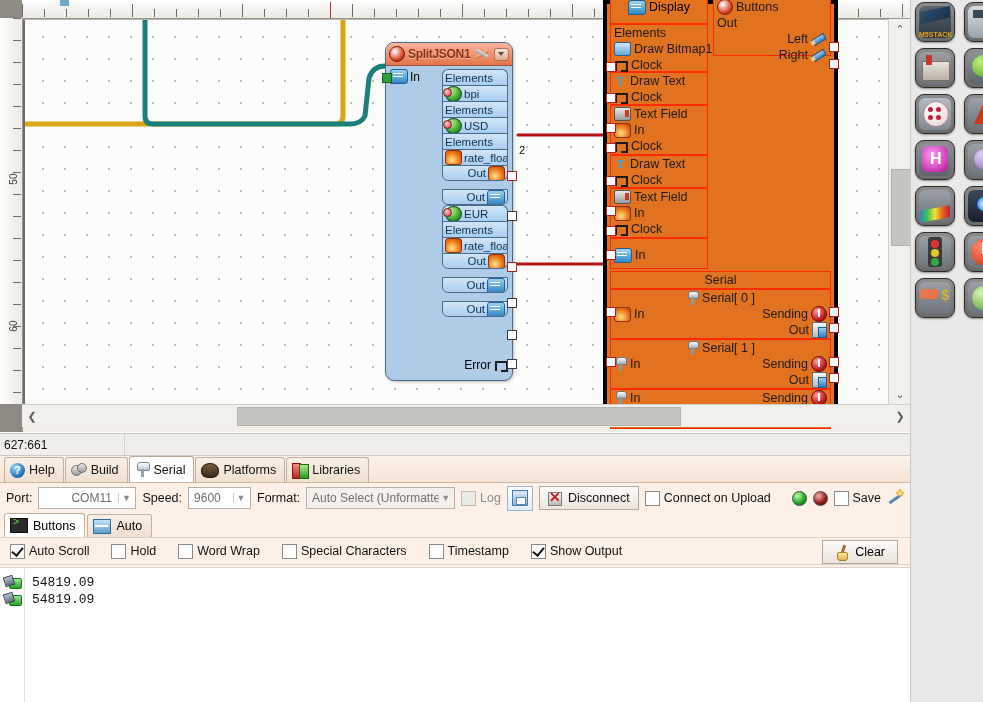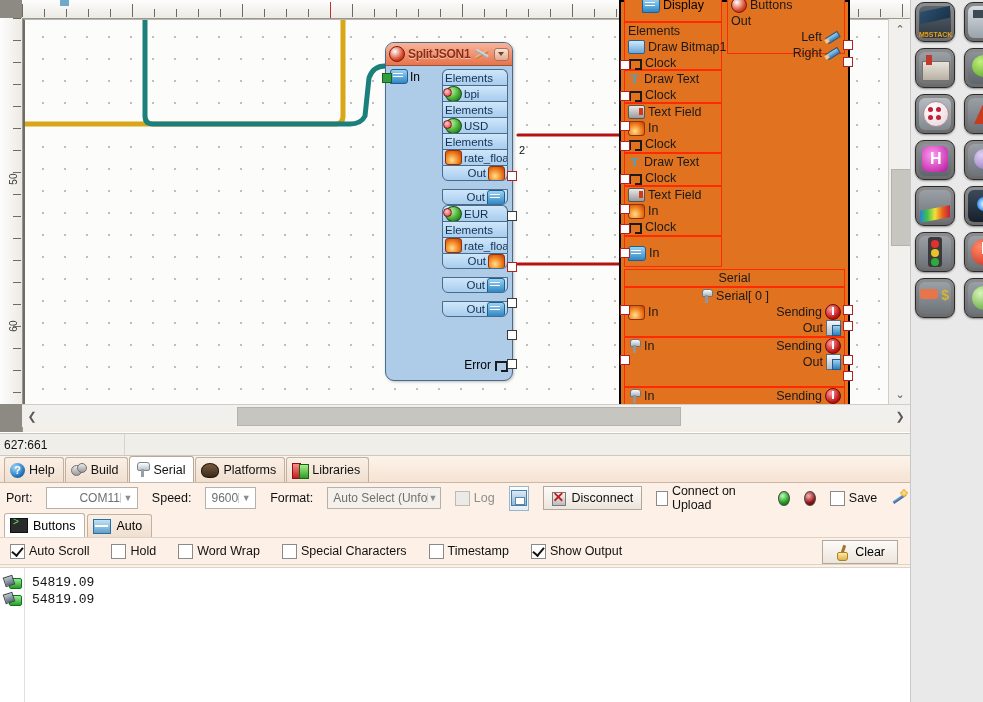--- a/index.html
+++ b/index.html
@@ -66,21 +66,21 @@
 
   .rows{position:absolute;left:56px;top:26px;width:66px;}
   .rw{box-sizing:border-box;height:16px;background:linear-gradient(#cfe6fa,#a8cdee);border:1px solid #4a6a8a;border-bottom:none;display:flex;align-items:center;padding:0 2px;gap:2px;font-size:11.5px;color:#10314f;white-space:nowrap;overflow:hidden;}
   .rw.r-top{border-radius:6px 6px 0 0;}
   .rw.r-bot{border-radius:0 0 6px 6px;border-bottom:1px solid #4a6a8a;}
   .rw.outrow{justify-content:flex-end;}
   .node-err{position:absolute;right:4px;bottom:8px;display:flex;align-items:center;gap:3px;font-size:12px;text-align:right;}
   .wlabel{position:absolute;font-size:11px;color:#111;}
 
   
-  .opanel{position:absolute;left:619px;top:0px;width:227px;height:412px;background:#e1721f;border:2px solid #000000;}
+  .opanel{position:absolute;left:603px;top:0px;width:227px;height:412px;background:#e1721f;border:4px solid #000000;}
   .ogroup{position:absolute;box-sizing:border-box;border:1.5px solid #ff2a00;background:#e1721f;}
   .orow{box-sizing:border-box;height:16px;display:flex;align-items:center;gap:3px;padding:0 3px;font-size:12.5px;color:#1a1a1a;white-space:nowrap;}
   .orow.right{justify-content:flex-end;}
   .ic-bitmap{width:15px;height:12px;background:linear-gradient(#cfe8fb,#6aa8d8);border:1px solid #2c5f8e;border-radius:2px;}
   .ic-textT{width:13px;height:13px;position:relative;color:#3aa6e0;font-weight:bold;font-size:12px;line-height:13px;text-align:center;font-family:"Liberation Serif",serif;}
   .ic-field{width:15px;height:12px;background:linear-gradient(#e9e9e9,#9a9a9a);border:1px solid #555;border-radius:2px;position:relative;}
   .ic-field:after{content:"";position:absolute;right:1px;top:2px;width:4px;height:7px;background:#d03a1c;}
   .ic-serial{width:13px;height:14px;position:relative;}
   .ic-serial:before{content:"";position:absolute;left:2px;top:0;width:9px;height:6px;border-radius:3px 3px 1px 1px;background:linear-gradient(#fbfbfb,#a9b4bd);border:1px solid #6d757c;}
   .ic-serial:after{content:"";position:absolute;left:5px;top:6px;width:3px;height:8px;background:#8e979e;}
@@ -110,21 +110,21 @@
   .ic-build:before{left:0;top:2px;width:9px;height:9px;}
   .ic-build:after{left:6px;top:0px;width:8px;height:8px;}
   .ic-serialtab{width:15px;height:15px;position:relative;}
   .ic-serialtab:before{content:"";position:absolute;left:2px;top:0;width:11px;height:7px;border-radius:3px 3px 2px 2px;background:linear-gradient(#fff,#b8c2ca);border:1px solid #7d858c;}
   .ic-serialtab:after{content:"";position:absolute;left:6px;top:7px;width:3px;height:8px;background:#96a0a8;}
   .ic-plat{width:16px;height:13px;border-radius:50% 50% 40% 40%;background:linear-gradient(#7a5b3e,#3a2a1a);border:1px solid #241708;}
   .ic-lib{width:16px;height:14px;position:relative;}
   .ic-lib:before{content:"";position:absolute;left:0;top:0;width:7px;height:14px;background:linear-gradient(#ff8a8a,#c21f1f);border:1px solid #8b1010;}
   .ic-lib:after{content:"";position:absolute;left:7px;top:1px;width:8px;height:13px;background:linear-gradient(#a8f08a,#2f9a27);border:1px solid #1b6013;}
 
-  .toolrow{height:30px;background:#fdf0e6;display:flex;align-items:center;padding:0 6px;gap:14px;font-size:12.5px;}
+  .toolrow{height:30px;background:#fdf0e6;display:flex;align-items:center;padding:0 6px;gap:6px;font-size:12.5px;}
   .lbl{color:#111;}
   .sel{display:inline-flex;align-items:center;justify-content:space-between;height:20px;border:1px solid #b7b0a8;background:#fff;padding:0 2px 0 5px;font-size:12px;color:#6f6f6f;}
   .sel .cv{border-left:1px solid #d5cfc8;width:14px;text-align:center;color:#8d8d8d;font-size:9px;}
   .sel.dim{background:#f4f1ec;}
   .cb{display:inline-flex;align-items:center;gap:4px;font-size:12.5px;color:#111;}
   .box{width:13px;height:13px;border:1px solid #8a8a8a;background:#fff;position:relative;}
   .box.dim{background:#eceae6;border-color:#bdbab4;}
   .box.on:after{content:"";position:absolute;left:3px;top:0px;width:5px;height:9px;border-right:2px solid #111;border-bottom:2px solid #111;transform:rotate(40deg);}
   .btn{display:inline-flex;align-items:center;gap:5px;height:22px;padding:0 8px;border:1px solid #b0a89f;background:linear-gradient(#fdfbf8,#ece5dc);font-size:12.5px;color:#111;}
   .iconbtn{width:24px;height:23px;border:1px solid #9fb4c6;background:linear-gradient(#fbfdff,#e2eef7);display:flex;align-items:center;justify-content:center;}
@@ -482,20 +482,24 @@
         <div class="orow right">
             <span>Out</span>
             <span class="ic ic-doc"></span>
           </div>
       </div>
       <div class="port red" style="left:-1px;top:303px;"></div>
       <div class="port red" style="left:222px;top:303px;"></div>
       <div class="port red" style="left:222px;top:319px;"></div>
 
       <div class="ogroup" style="left:3px;top:335px;width:221px;height:50px;">
+        <div class="orow" style="justify-content:center;">
+            <span class="ic ic-serial"></span>
+            <span>Serial[ 1 ]</span>
+          </div>
         <div class="orow" style="justify-content:space-between;">
           <span style="display:flex;align-items:center;gap:3px;">
               <span class="ic ic-serial"></span>
               <span>In</span>
             </span>
           <span style="display:flex;align-items:center;gap:3px;">
               <span>Sending</span>
               <span class="ic ic-stop"></span>
             </span>
         </div>

